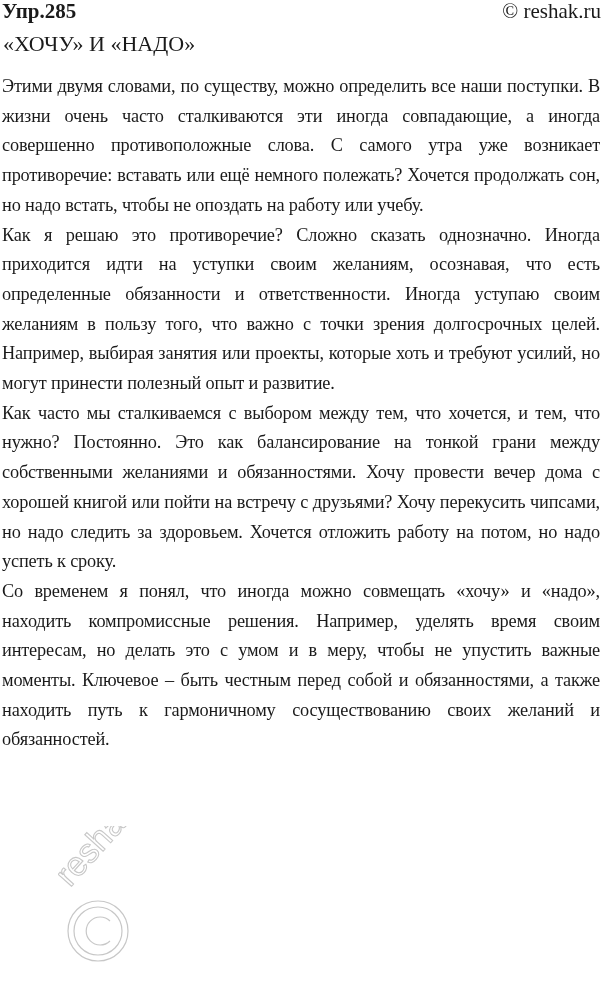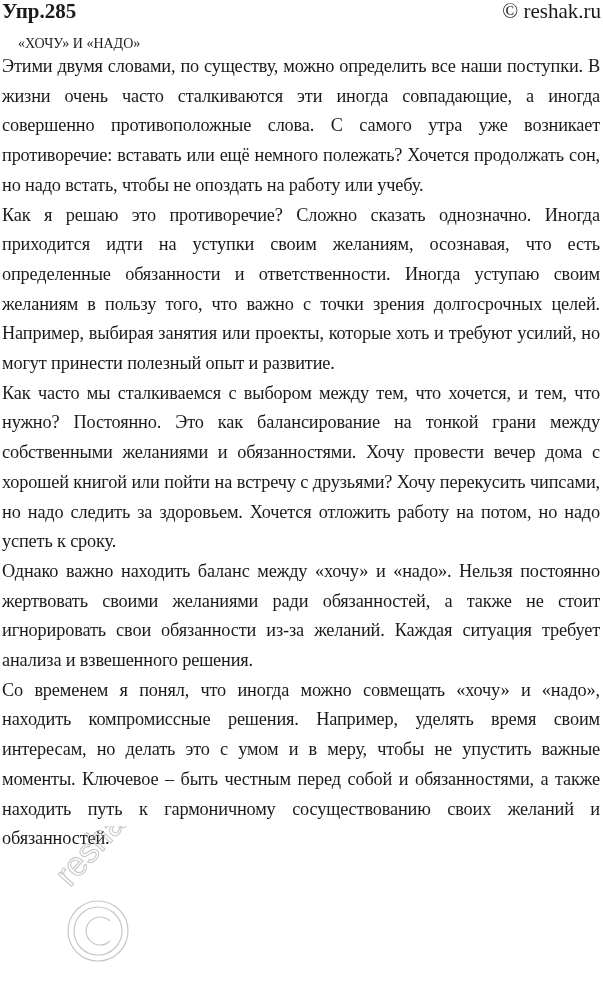--- a/index.html
+++ b/index.html
@@ -32,30 +32,30 @@
     }
     .copyright {
       position: absolute;
       right: 0;
       top: 0;
       font-size: 21px;
       line-height: 26px;
     }
     .title {
       position: absolute;
-      left: 18px;
+      left: 3px;
       top: 31px;
-      font-size: 14px;
+      font-size: 22px;
       line-height: 26px;
       white-space: nowrap;
     }
     .content {
       position: absolute;
       left: 2px;
-      top: 52px;
+      top: 72px;
       width: 598px;
     }
     .para {
       margin: 0 0 0 0;
       font-size: 18.3px;
       line-height: 29.7px;
       text-align: justify;
       text-align-last: left;
       letter-spacing: -0.15px;
     }
@@ -76,21 +76,20 @@
   <span class="ex-num">Упр.285</span>
   <span class="copyright">© reshak.ru</span>
 </div>
 
 <div class="title">«ХОЧУ» И «НАДО»</div>
 
 <div class="content">
   <p class="para">Этими двумя словами, по существу, можно определить все наши поступки. В жизни очень часто сталкиваются эти иногда совпадающие, а иногда совершенно противоположные слова. С самого утра уже возникает противоречие: вставать или ещё немного полежать? Хочется продолжать сон, но надо встать, чтобы не опоздать на работу или учебу.</p>
   <p class="para">Как я решаю это противоречие? Сложно сказать однозначно. Иногда приходится идти на уступки своим желаниям, осознавая, что есть определенные обязанности и ответственности. Иногда уступаю своим желаниям в пользу того, что важно с точки зрения долгосрочных целей. Например, выбирая занятия или проекты, которые хоть и требуют усилий, но могут принести полезный опыт и развитие.</p>
   <p class="para">Как часто мы сталкиваемся с выбором между тем, что хочется, и тем, что нужно? Постоянно. Это как балансирование на тонкой грани между собственными желаниями и обязанностями. Хочу провести вечер дома с хорошей книгой или пойти на встречу с друзьями? Хочу перекусить чипсами, но надо следить за здоровьем. Хочется отложить работу на потом, но надо успеть к сроку.</p>
-  <p class="para">Однако важно находить баланс между «хочу» и «надо». Нельзя постоянно жертвовать своими желаниями ради обязанностей, а также не стоит игнорировать свои обязанности из-за желаний. Каждая ситуация требует анализа и взвешенного решения.</p>
   <p class="para">Со временем я понял, что иногда можно совмещать «хочу» и «надо», находить компромиссные решения. Например, уделять время своим интересам, но делать это с умом и в меру, чтобы не упустить важные моменты. Ключевое – быть честным перед собой и обязанностями, а также находить путь к гармоничному сосуществованию своих желаний и обязанностей.</p>
 </div>
 
 <div class="watermark">
   <svg width="150" height="150" viewBox="0 0 150 150">
     <g fill="none" stroke="#9a9a9a" stroke-width="1.2">
       <circle cx="40" cy="105" r="30"></circle>
       <circle cx="40" cy="105" r="24"></circle>
       <path d="M52 95 A14 14 0 1 0 52 115"></path>
     </g>

